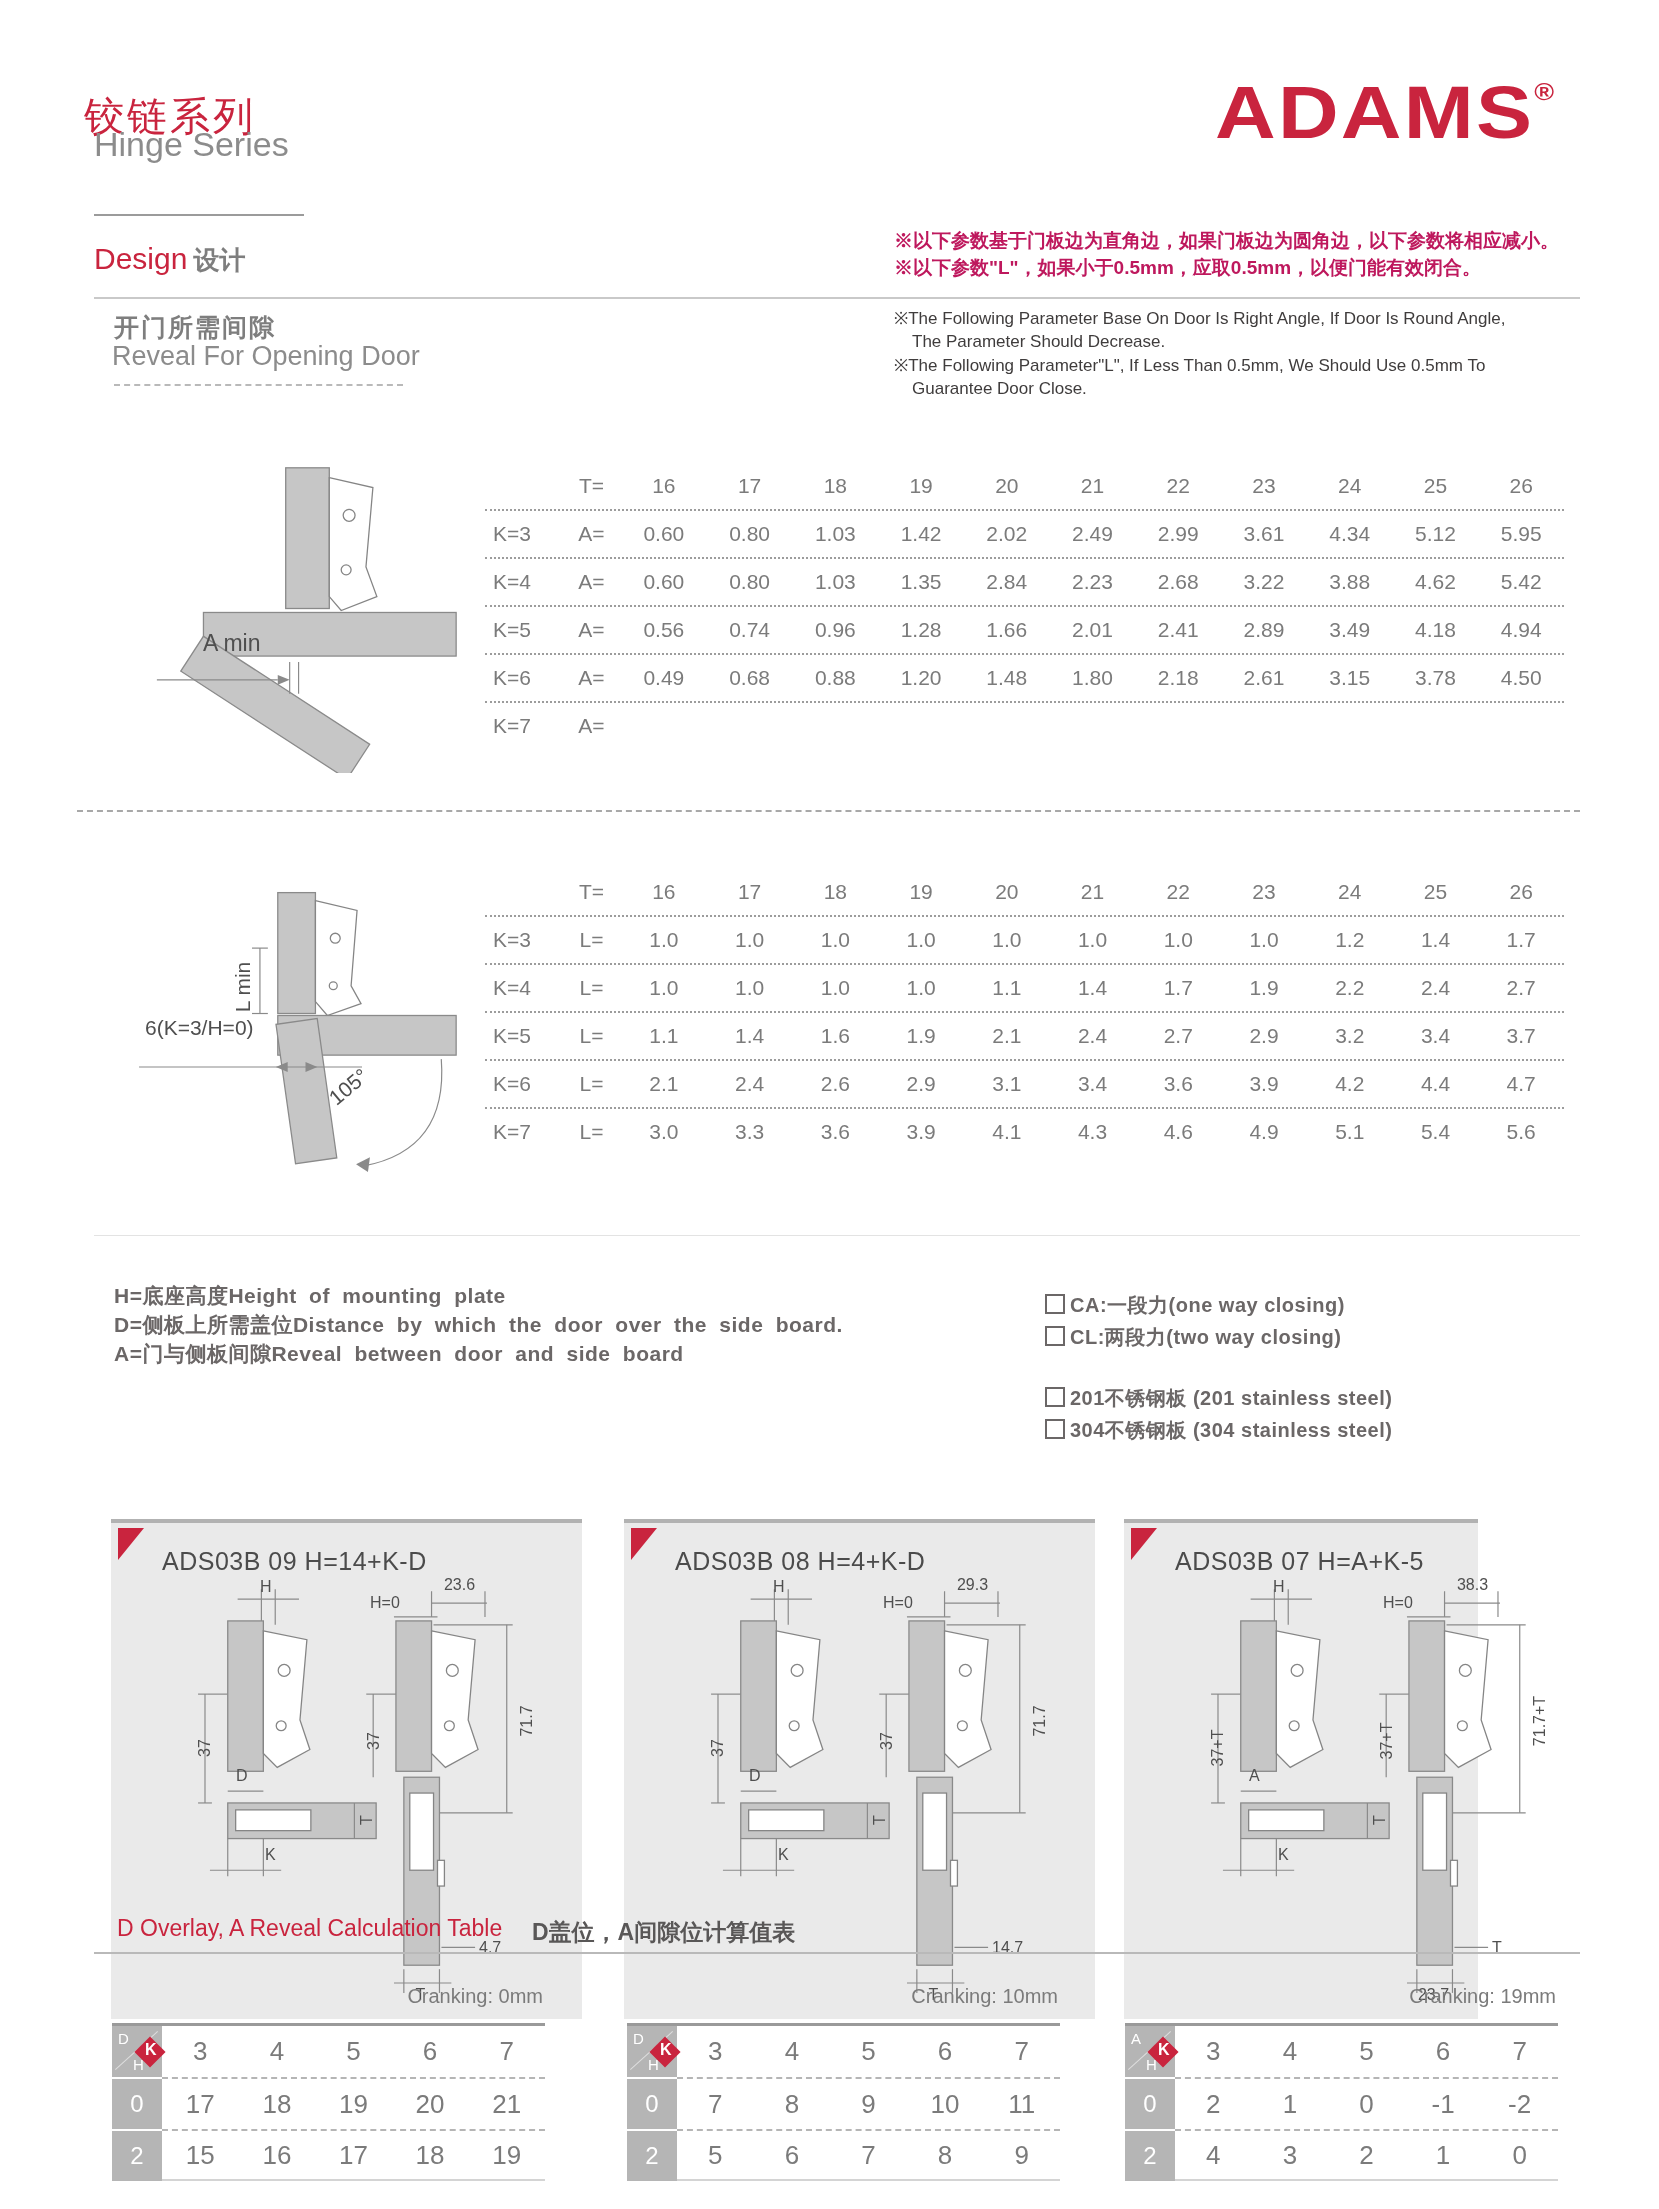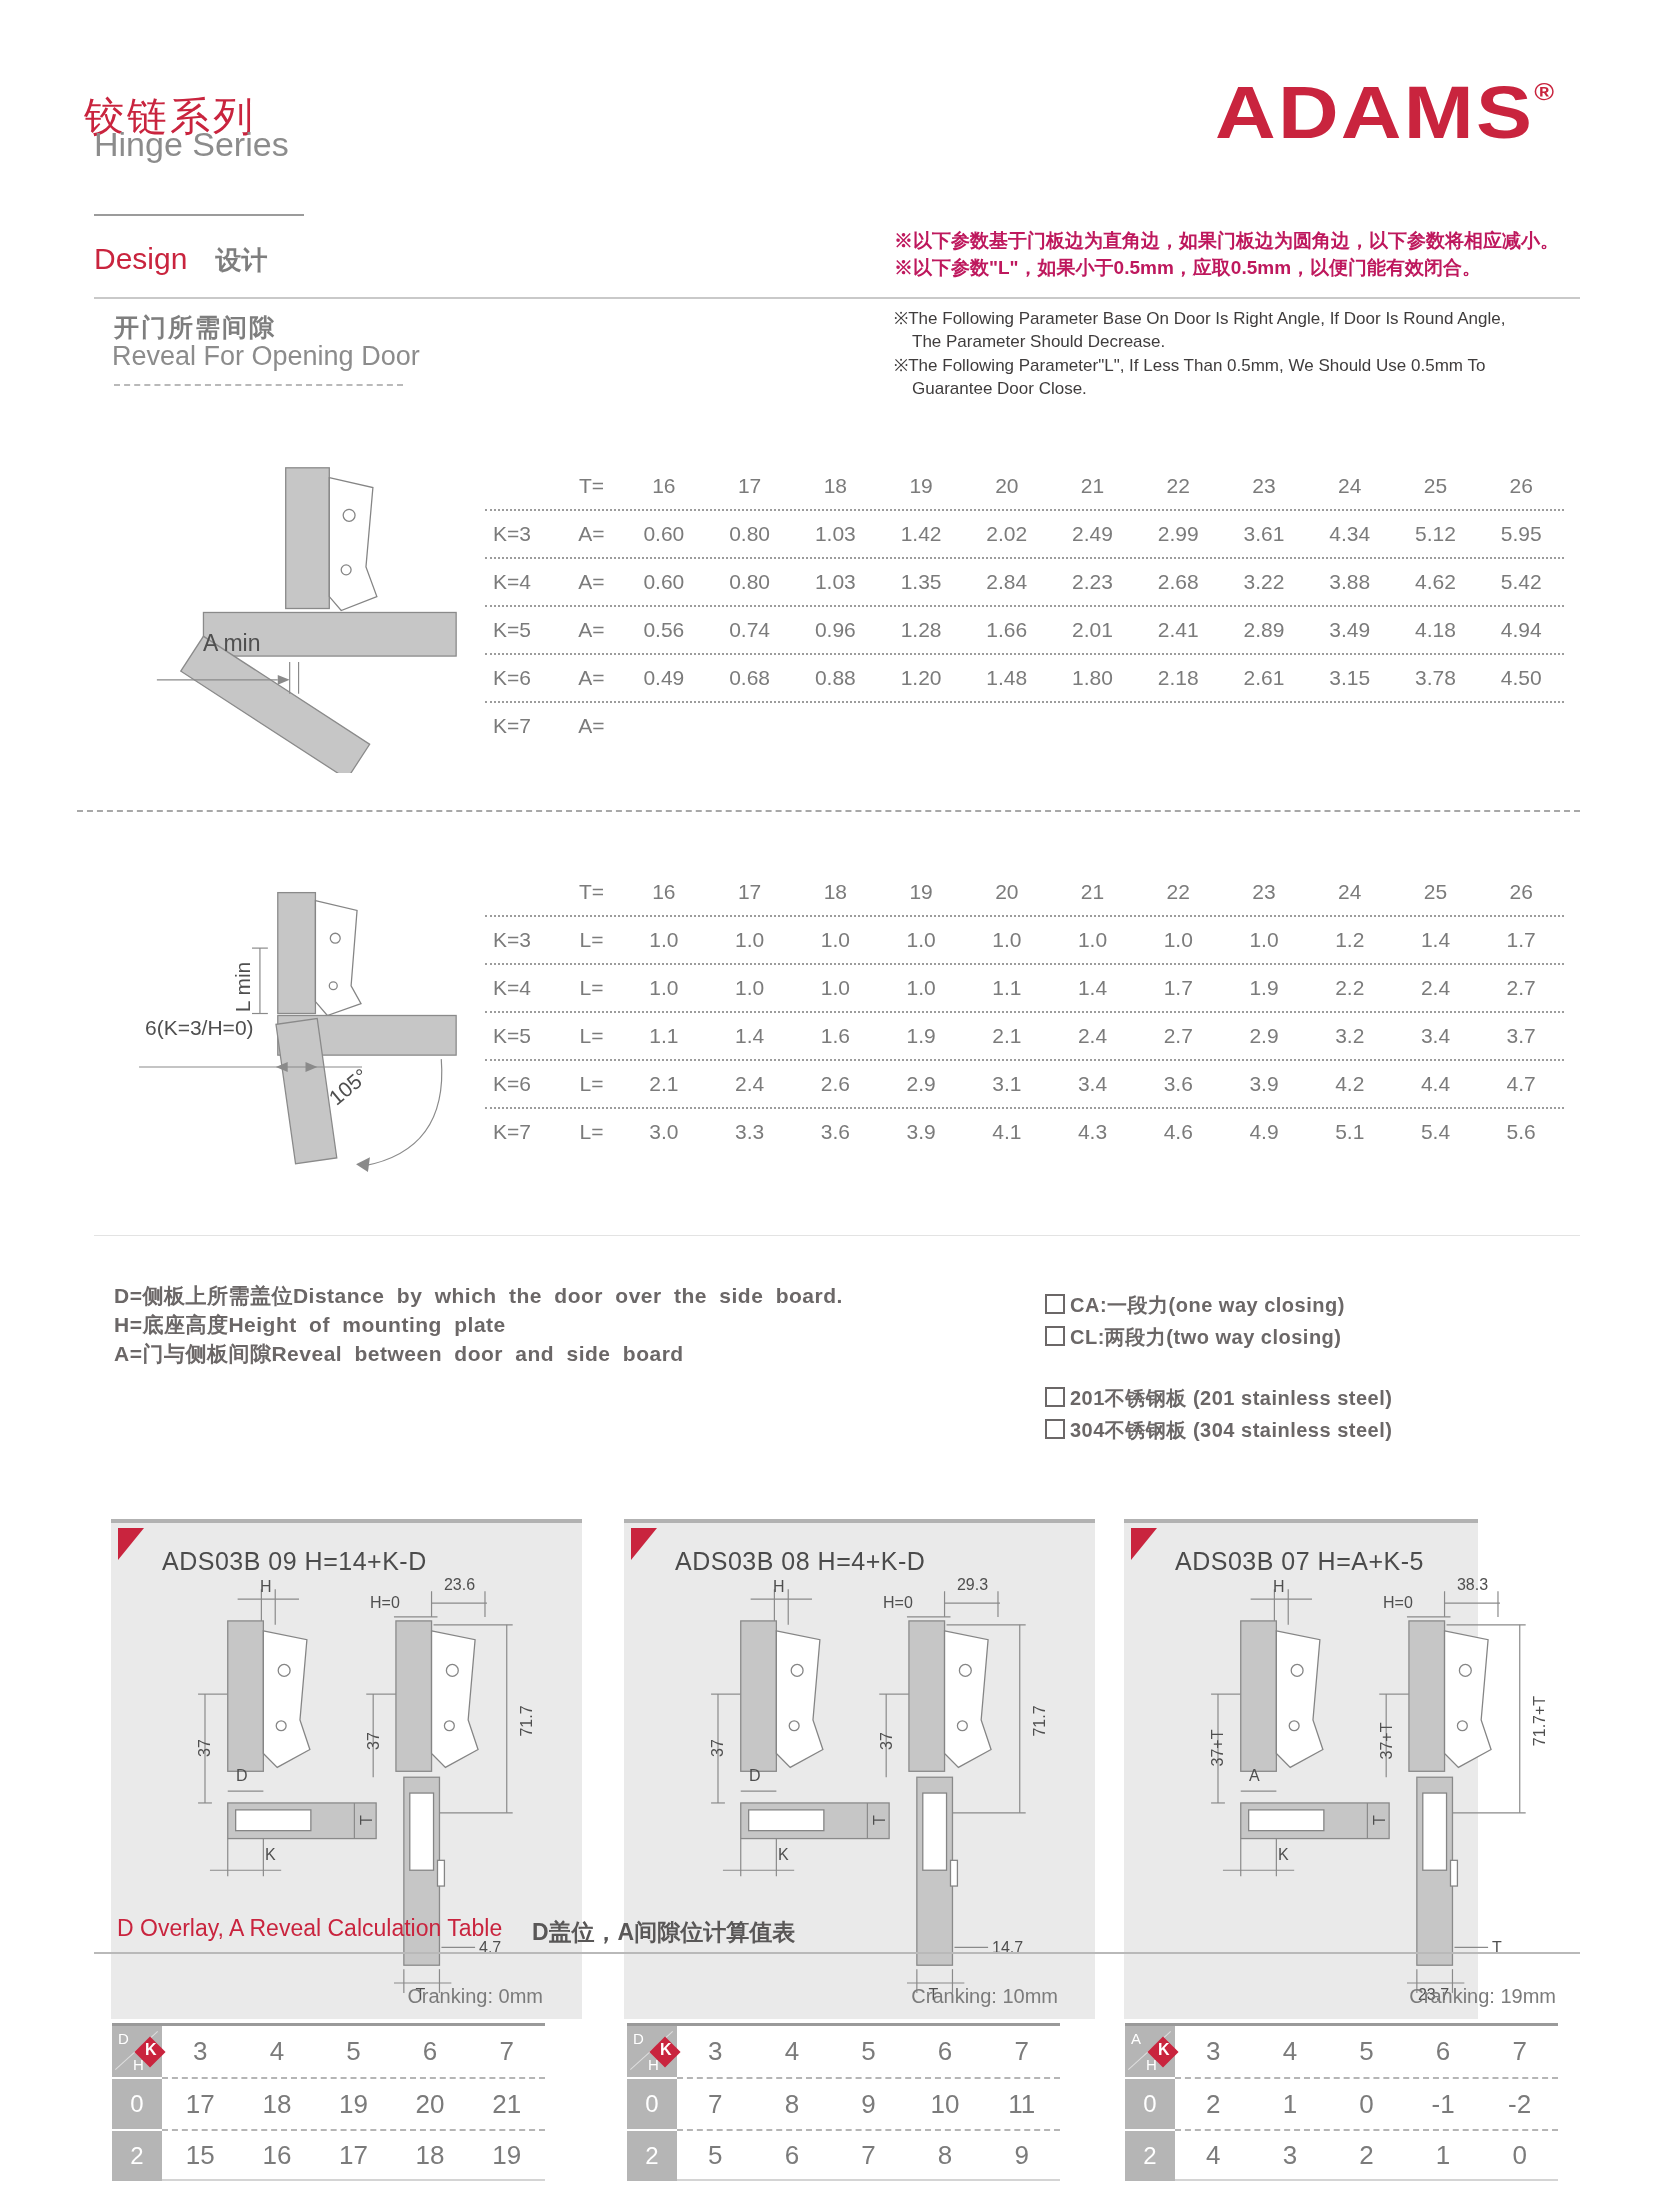--- a/index.html
+++ b/index.html
@@ -5,21 +5,21 @@
   :root{ --red:#c9243e; --txt-gray:#7b7b7b; --dk-gray:#4f4c4c; --panel:#c6c6c6; --line:#8a8a8a; }
   html,body{margin:0;padding:0;background:#fff;}
   body{font-family:"Liberation Sans",sans-serif;}
   .page{position:relative;width:1659px;height:2210px;background:#fff;overflow:hidden;}
 
   .title-cn{position:absolute;left:84px;top:89px;font-size:40px;font-weight:normal;color:var(--red);letter-spacing:3px;}
   .title-en{position:absolute;left:94px;top:125px;font-size:34px;color:#8c8c8c;}
   .title-underline{position:absolute;left:94px;top:214px;width:210px;height:2px;background:#9b9b9b;}
   .design-row{position:absolute;left:94px;top:242px;}
   .design-en{font-size:30px;color:var(--red);}
-  .design-cn{font-size:26px;font-weight:bold;color:#7e7e7e;margin-left:28px;}
+  .design-cn{font-size:26px;font-weight:bold;color:#7e7e7e;margin-left:6px;}
   .brand{position:absolute;left:1089px;top:69px;width:465px;text-align:right;color:var(--red);font-size:75px;font-weight:bold;letter-spacing:2px;transform:scaleX(1.12);transform-origin:100% 50%;}
   .brand sup{font-size:24px;vertical-align:38px;letter-spacing:0;}
 
   .notes-cn{position:absolute;left:894px;top:228px;width:693px;font-size:19px;font-weight:bold;color:#be185d;line-height:26px;}
   .full-hr1{position:absolute;left:94px;top:297px;width:1486px;height:2px;background:#c9c9c9;}
   .notes-en{position:absolute;left:894px;top:307px;width:630px;font-size:17px;color:#3f3c3c;line-height:23px;}
   .note{padding-left:18px;text-indent:-18px;margin-bottom:1px;}
 
   .reveal-cn{position:absolute;left:114px;top:311px;font-size:25px;font-weight:bold;color:#7e7e7e;letter-spacing:2px;}
   .reveal-en{position:absolute;left:112px;top:341px;font-size:27px;color:#8c8c8c;}
@@ -340,22 +340,22 @@
           <div class="bt-cell">5.1</div>
           <div class="bt-cell">5.4</div>
           <div class="bt-cell">5.6</div>
         </div>
     </div>
   </div>
 
   <div class="hr-light"></div>
 
   <div class="legend">
+    <div class="legend-line">H=底座高度Height of mounting plate</div>
     <div class="legend-line">D=侧板上所需盖位Distance by which the door over the side board.</div>
-    <div class="legend-line">H=底座高度Height of mounting plate</div>
     <div class="legend-line">A=门与侧板间隙Reveal between door and side board</div>
   </div>
 
   <div class="options">
     <div class="option"><span class="checkbox"></span><span>CA:一段力(one way closing)</span></div>
     <div class="option"><span class="checkbox"></span><span>CL:两段力(two way closing)</span></div>
     <div class="option gap"><span class="checkbox"></span><span>201不锈钢板 (201 stainless steel)</span></div>
     <div class="option"><span class="checkbox"></span><span>304不锈钢板 (304 stainless steel)</span></div>
   </div>
 

